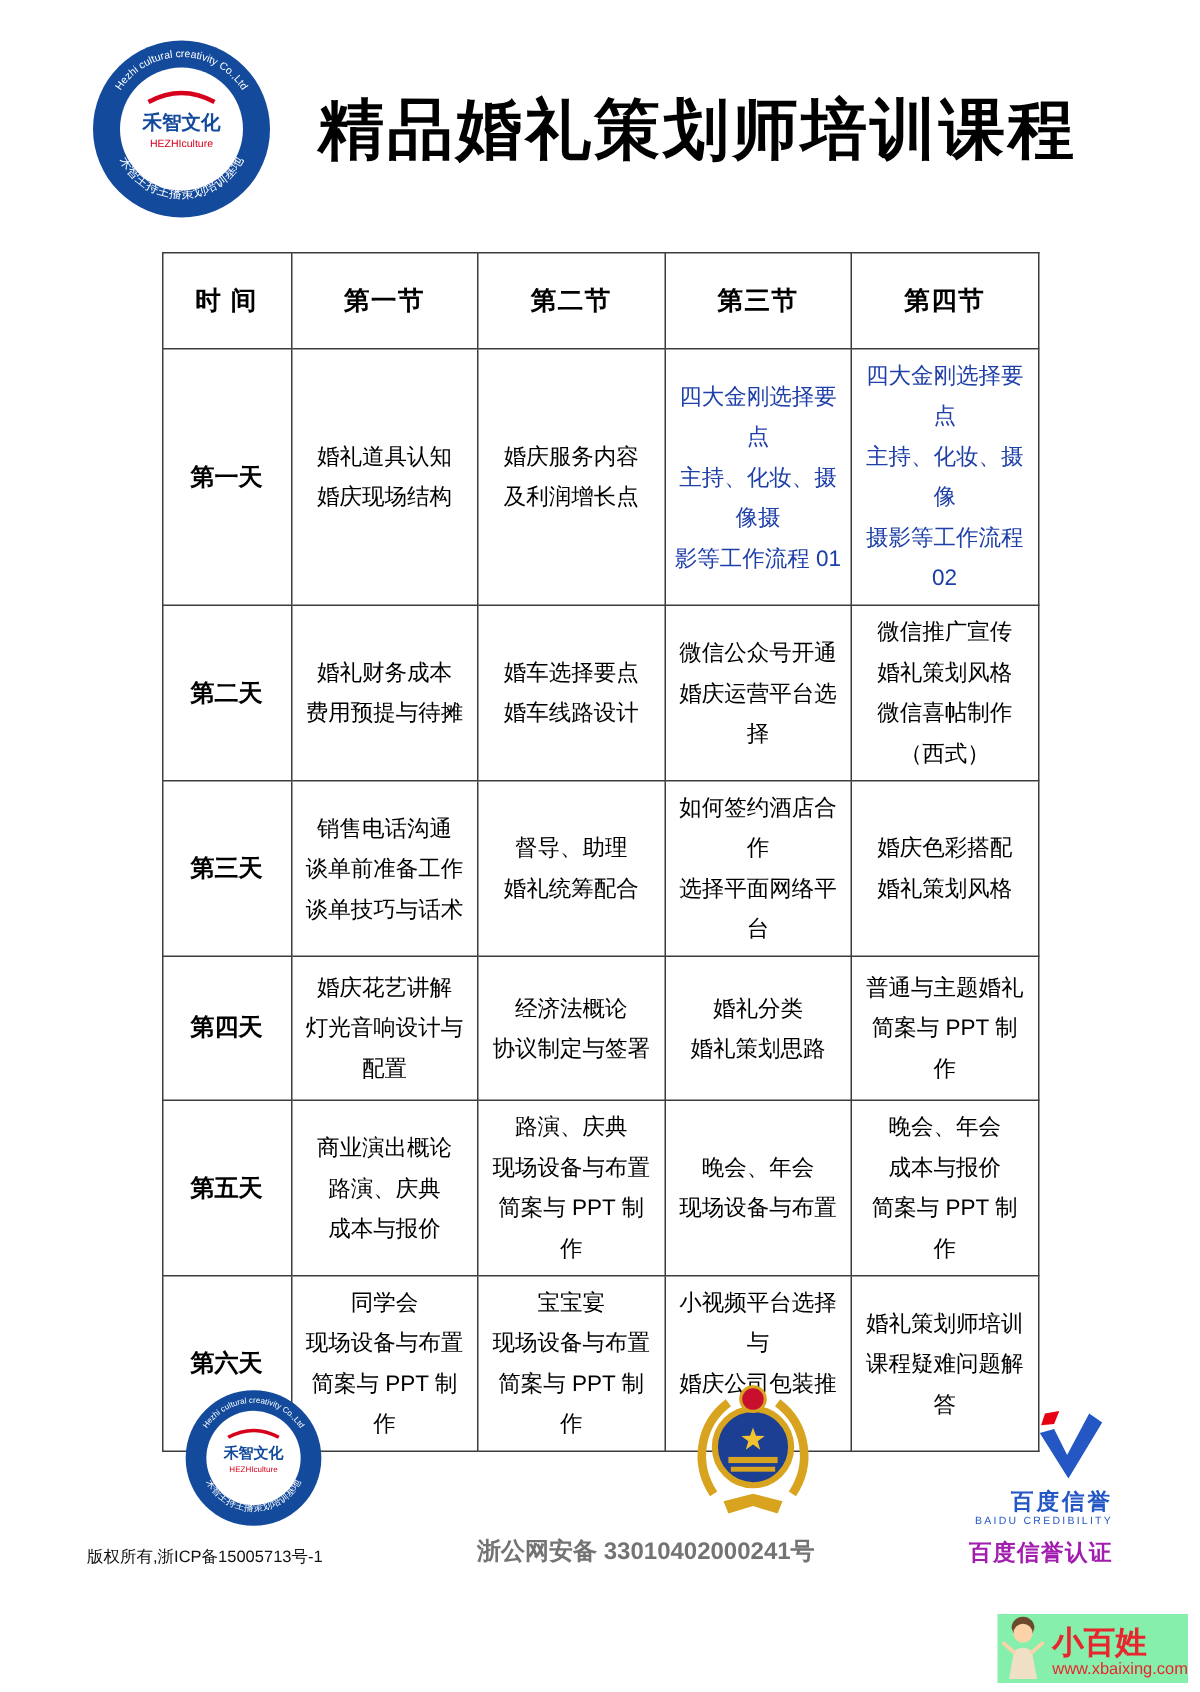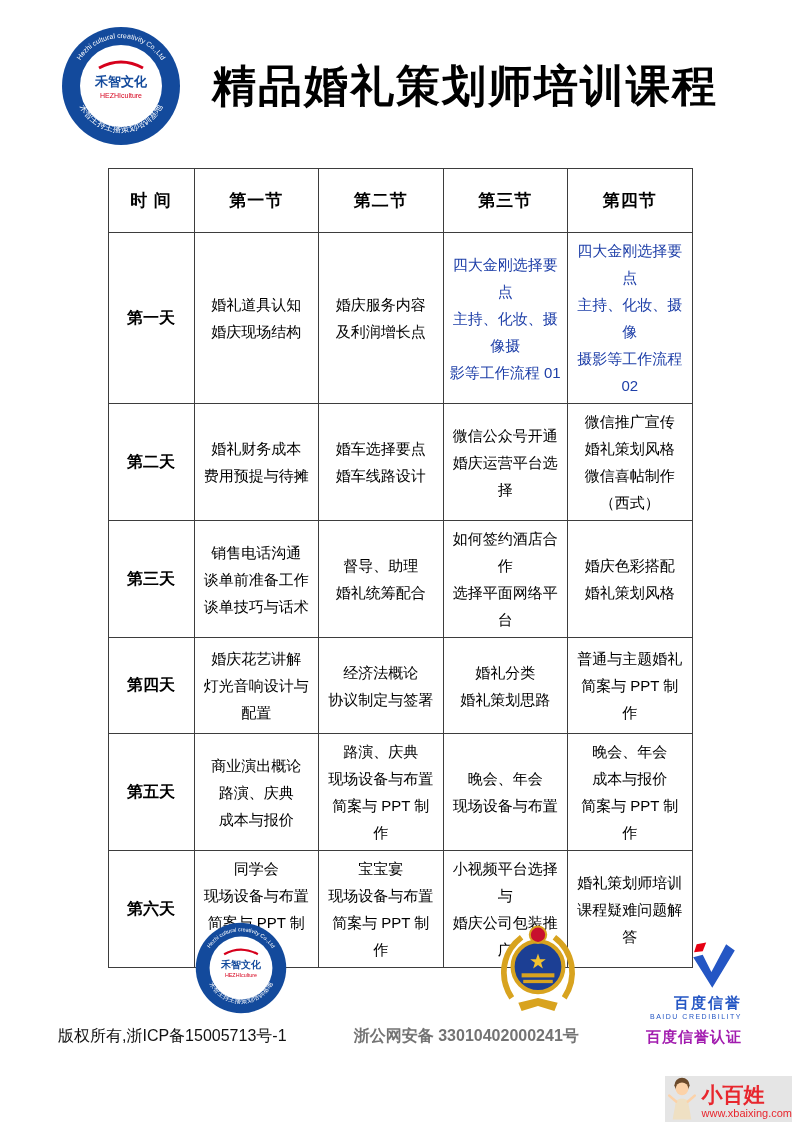--- a/index.html
+++ b/index.html
@@ -34,32 +34,32 @@
   .course-table td.hl { color:var(--highlight-blue,#1e3fa8); }
 
   
   .footer {
     position:absolute; left:0; right:0; top:922px;
     display:flex; justify-content:space-between; align-items:flex-end;
     padding:0 58px;
   }
   .fcol { display:flex; flex-direction:column; align-items:flex-end; }
   .logo-sm { width:92px; height:92px; }
-  .icp-text { margin-top:12px; font-size:16px; color:#111; }
+  .icp-text { margin-top:12px; font-size:11px; color:#111; }
   .badge-icon { width:82px; height:92px; }
   .police-text { margin-top:10px; font-size:16px; font-weight:bold; color:#737373; }
   .baidu-v { width:56px; height:52px; }
   .baidu-cn { margin-top:2px; color:var(--baidu-blue,#2456c4); font-weight:bold; font-size:15px; letter-spacing:2px; }
   .baidu-en { color:var(--baidu-blue,#2456c4); font-size:7px; letter-spacing:1.5px; }
   .baidu-cert { margin-top:8px; font-size:15px; font-weight:bold; color:#a21caf; letter-spacing:1px; }
 
   
   .watermark {
     position:absolute; right:8px; bottom:6px;
-    display:flex; align-items:flex-end; gap:3px; background:#e5e5e5;
+    display:flex; align-items:flex-end; gap:3px; background:#86efac;
   }
   .wm-figure { width:34px; height:46px; }
   .wm-text { color:var(--watermark-red,#e8262d); line-height:1.15; padding-bottom:2px; }
   .wm-name { font-size:21px; font-weight:bold; font-family:"DejaVu Sans",sans-serif; }
   .wm-url { font-size:11px; }
 </style>
 </head>
 <body>
 
 <svg width="0" height="0" style="position:absolute" aria-hidden="true">

